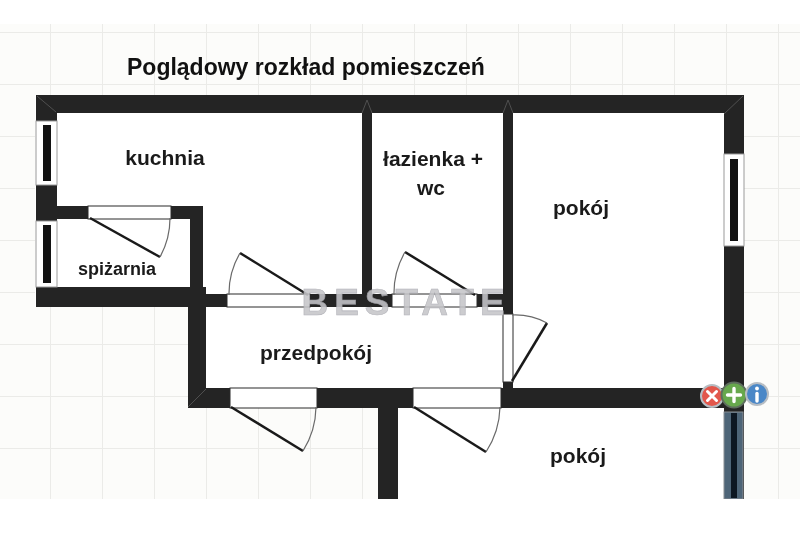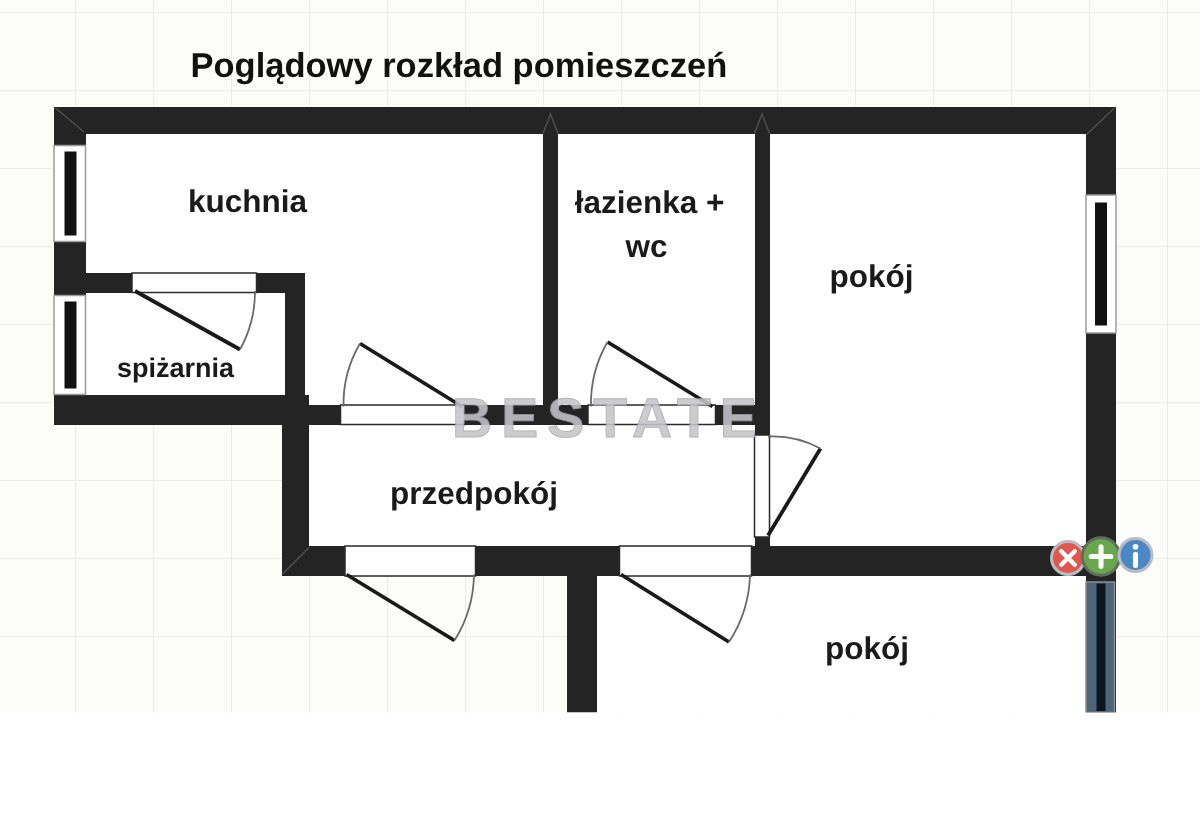--- a/index.html
+++ b/index.html
@@ -7,20 +7,21 @@
     position:relative;
     width:800px;height:475px;
     overflow:hidden;
     background-color:#fcfcfa;
     background-image:
       linear-gradient(to right, #ebebe8 1px, transparent 1px),
       linear-gradient(to bottom, #ebebe8 1px, transparent 1px);
     background-size:52px 52px;
     background-position:-2px 8px;
     font-family:"Liberation Sans", sans-serif;
+    margin-top:24px;
   }
   svg text{font-family:"Liberation Sans", sans-serif;}
   .room-label{font-weight:700;fill:#1a1a1a;}
   .title-label{font-weight:700;fill:#111;}
   .watermark-label{font-weight:700;}
 </style>
 </head>
 <body>
 
 <div class="canvas">

